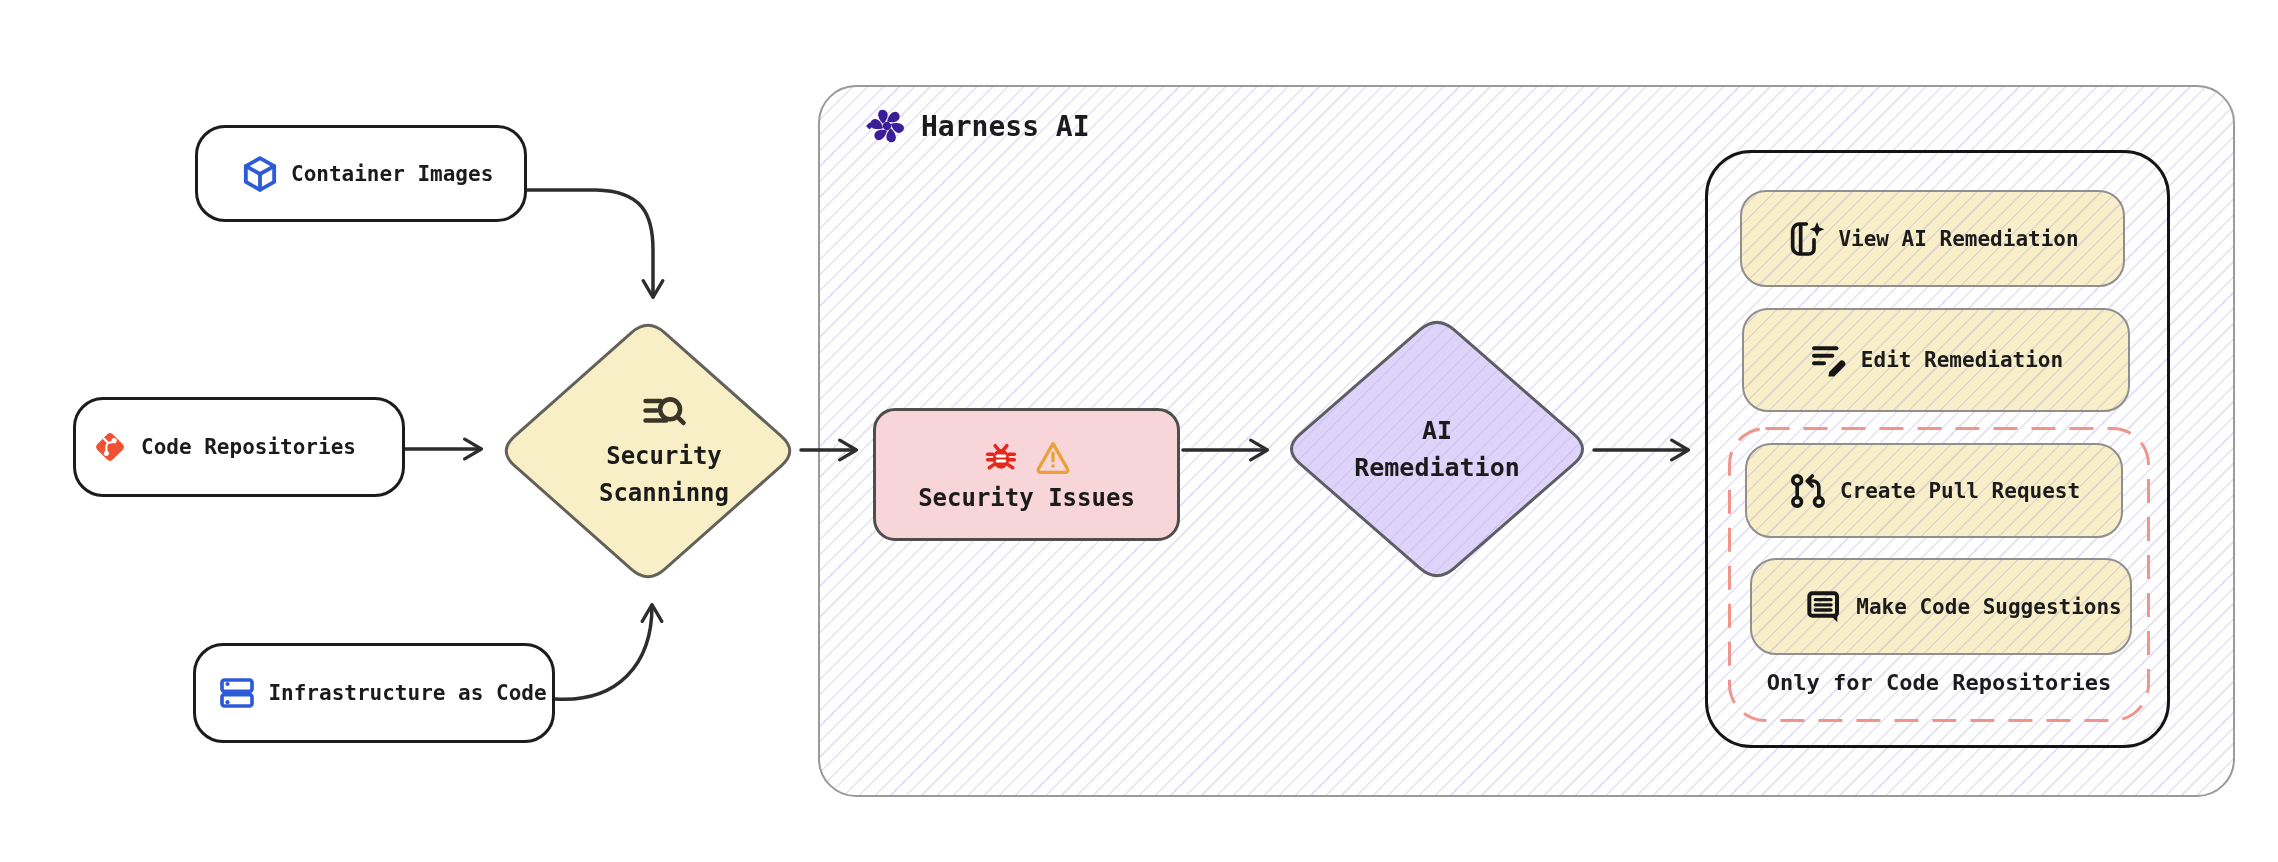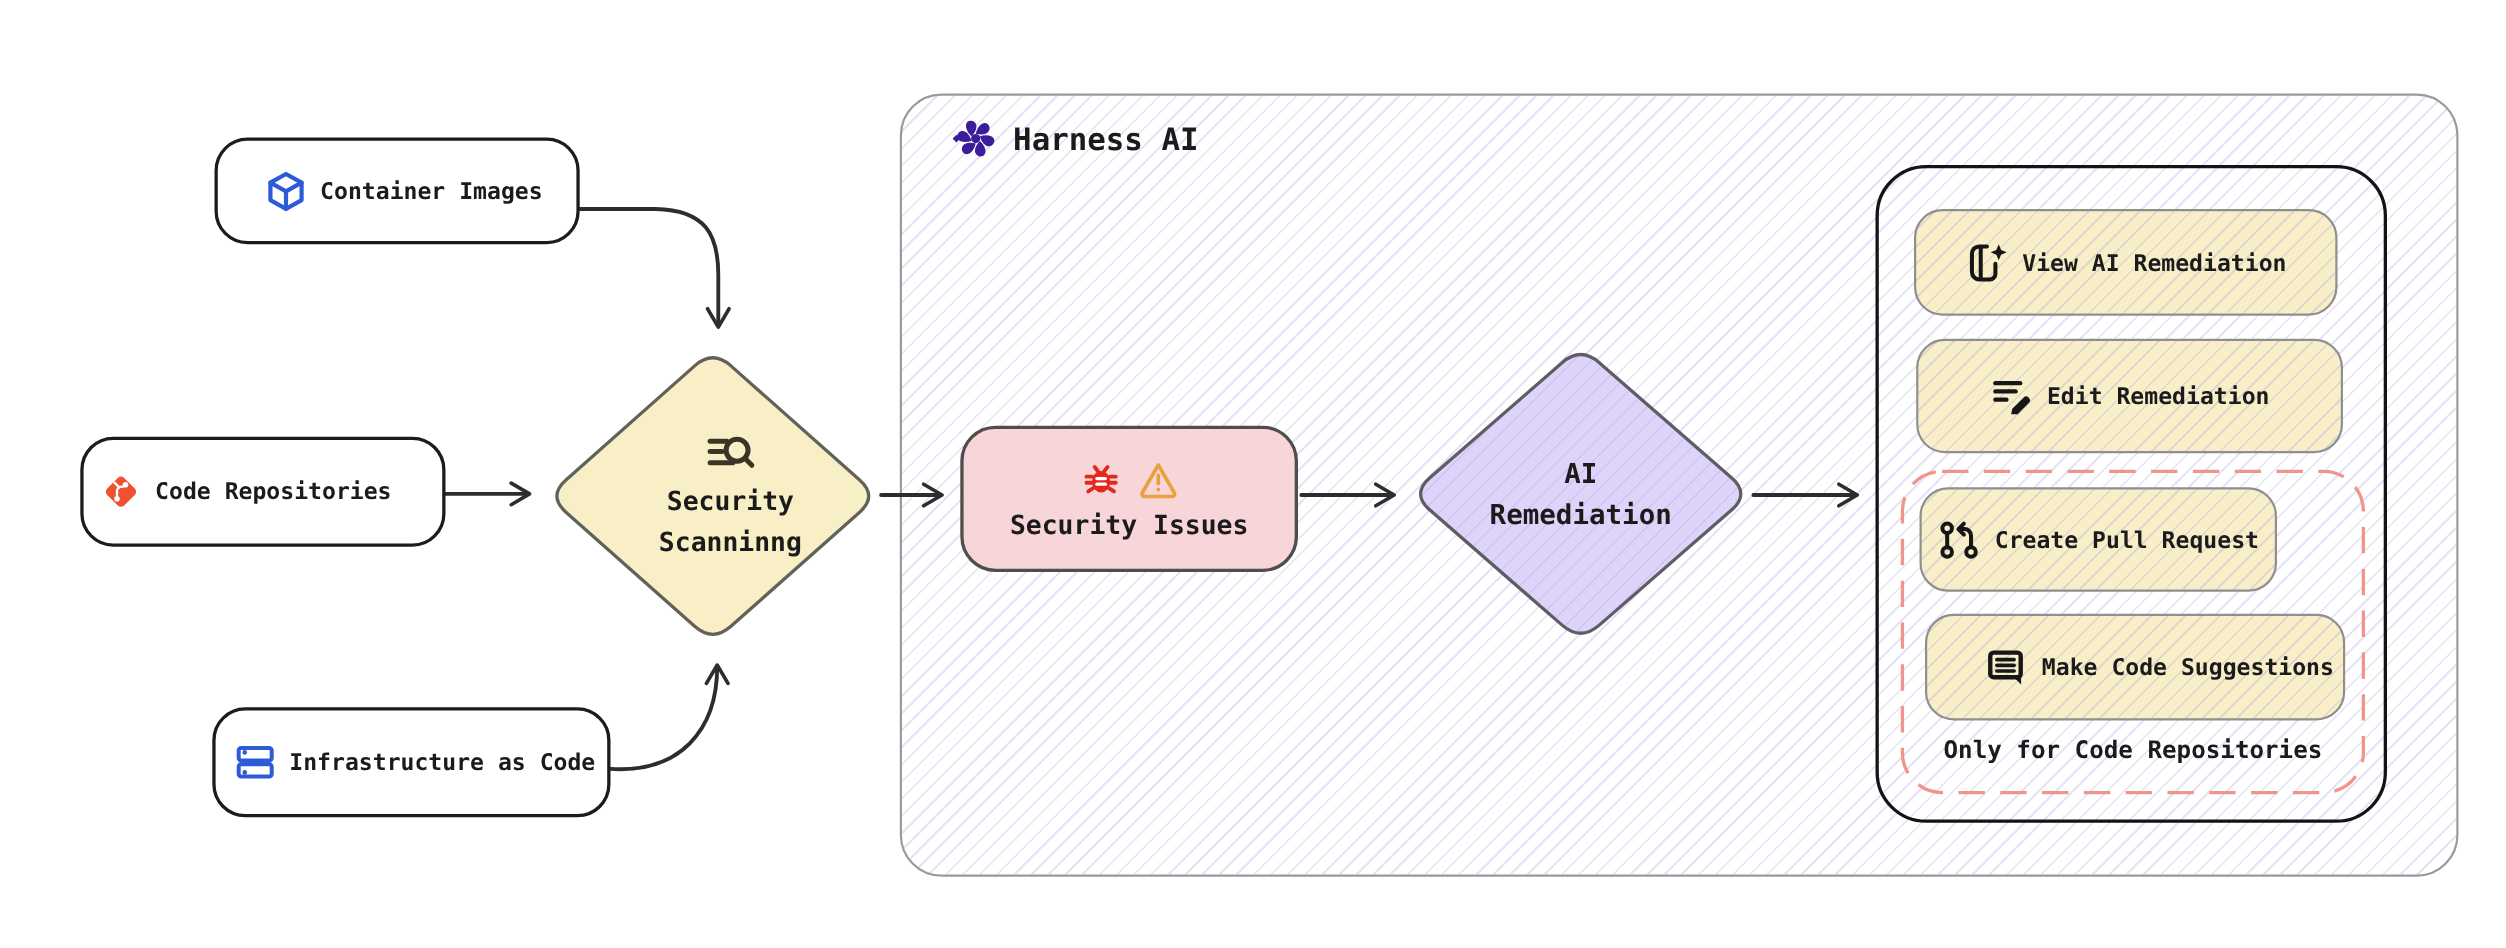--- a/index.html
+++ b/index.html
@@ -18,22 +18,22 @@
   .harness-label{
     position:absolute;left:864px;top:104px;z-index:3;display:flex;align-items:center;gap:13px;
   }
   .harness-label .txt{font-size:28px;font-weight:700;white-space:nowrap;}
   .node{
     position:absolute;z-index:3;background:#ffffff;border:3px solid #1c1c1c;border-radius:30px;
     display:flex;align-items:center;gap:11px;padding-left:20px;box-sizing:border-box;
   }
   .node .nlabel{font-size:21px;font-weight:700;white-space:nowrap;}
   .node.pink{
-    background-color:#f7d5d8;border:3px solid #4f4e4c;border-radius:32px;
-    flex-direction:column;justify-content:center;padding-left:0;gap:8px;
+    background-color:#f7d5d8;border:3px solid #4f4e4c;border-radius:22px;
+    flex-direction:column;justify-content:center;padding-left:0;gap:8px;margin-top:21px;
   }
   .icon-row{display:flex;align-items:center;gap:14px;}
   .dcontent{
     position:absolute;z-index:3;display:flex;flex-direction:column;align-items:center;justify-content:center;gap:6px;
   }
   .dline{font-size:24px;font-weight:700;line-height:31px;white-space:nowrap;text-align:center;}
   .actions-box{
     position:absolute;left:1705px;top:150px;width:465px;height:598px;z-index:3;
     border:3.5px solid #141414;border-radius:46px;box-sizing:border-box;background:transparent;
   }
@@ -118,21 +118,21 @@
     <svg width="40" height="40" viewBox="0 0 44 44">
       <rect x="10" y="10" width="24" height="24" rx="4.5" transform="rotate(45 22 22)" fill="#f05133"></rect>
       <circle cx="26.5" cy="15" r="2.8" fill="#ffffff"></circle>
       <circle cx="18" cy="29" r="2.8" fill="#ffffff"></circle>
       <path d="M18 26 V21.5 A4.5 4.5 0 0 1 22.5 17 L23.8 17" fill="none" stroke="#ffffff" stroke-width="2.4" stroke-linecap="round"></path>
       <path d="M15.5 13 L20 17.5" stroke="#ffffff" stroke-width="2.4" stroke-linecap="round"></path>
     </svg>
     <span class="nlabel">Code Repositories</span>
   </div>
 
-  <div class="node" style="left:193px;top:643px;width:362px;height:100px;padding-left:16px;">
+  <div class="node" style="left:193px;top:643px;width:362px;height:100px;padding-left:16px;justify-content:center;">
     <svg width="40" height="40" viewBox="0 0 24 24">
       <g fill="none" stroke="#2d5bd7" stroke-width="2.2" stroke-linejoin="round">
         <rect x="3" y="4.2" width="18" height="6.8" rx="1.4"></rect>
         <rect x="3" y="13" width="18" height="6.8" rx="1.4"></rect>
       </g>
       <circle cx="6.3" cy="6.6" r="1.25" fill="#2d5bd7"></circle>
       <circle cx="6.3" cy="17.5" r="1.25" fill="#2d5bd7"></circle>
     </svg>
     <span class="nlabel">Infrastructure as Code</span>
   </div>
@@ -202,21 +202,21 @@
       <g fill="none" stroke="#161616" stroke-width="2.4" stroke-linecap="round">
         <path d="M3 5 H16.5"></path>
         <path d="M3 9.5 H14"></path>
         <path d="M3 14 H9"></path>
       </g>
       <path d="M11.6 21.9 L12.2 19 L18.3 12.9 A2.05 2.05 0 0 1 21.2 15.8 L15.1 21.9 Z" fill="#161616"></path>
     </svg>
     <span class="blabel">Edit Remediation</span>
   </div>
 
-  <div class="btn hatch" style="left:1745px;top:443px;width:325px;height:95px;">
+  <div class="btn hatch" style="left:1745px;top:443px;width:378px;height:95px;">
     <svg width="40" height="40" viewBox="0 0 24 24">
       <g fill="none" stroke="#161616" stroke-width="2.2" stroke-linecap="round" stroke-linejoin="round">
         <circle cx="5.5" cy="5.5" r="2.6"></circle>
         <path d="M5.5 8.1 V15.9"></path>
         <circle cx="5.5" cy="18.5" r="2.6"></circle>
         <circle cx="18.5" cy="18.5" r="2.6"></circle>
         <path d="M18.5 15.9 V9.5 A3.5 3.5 0 0 0 15 6 H12"></path>
         <path d="M14.6 3 L11.6 6 L14.6 9"></path>
       </g>
     </svg>

